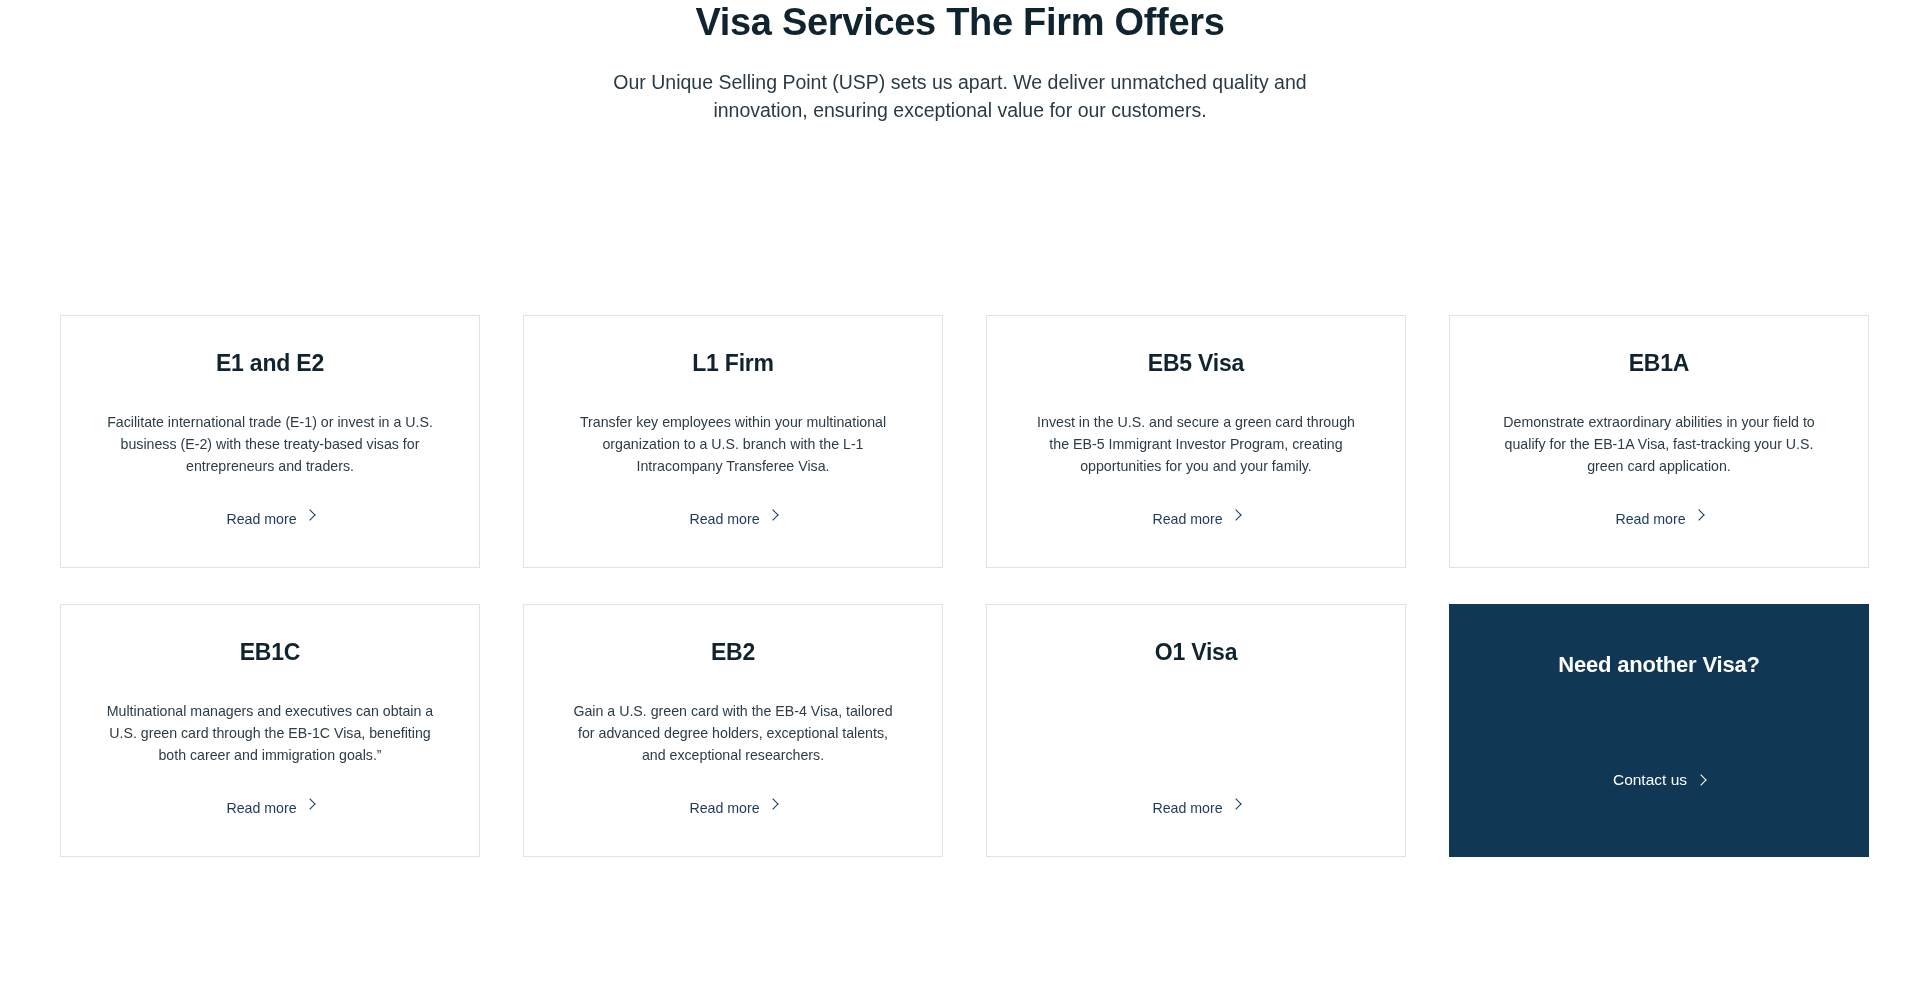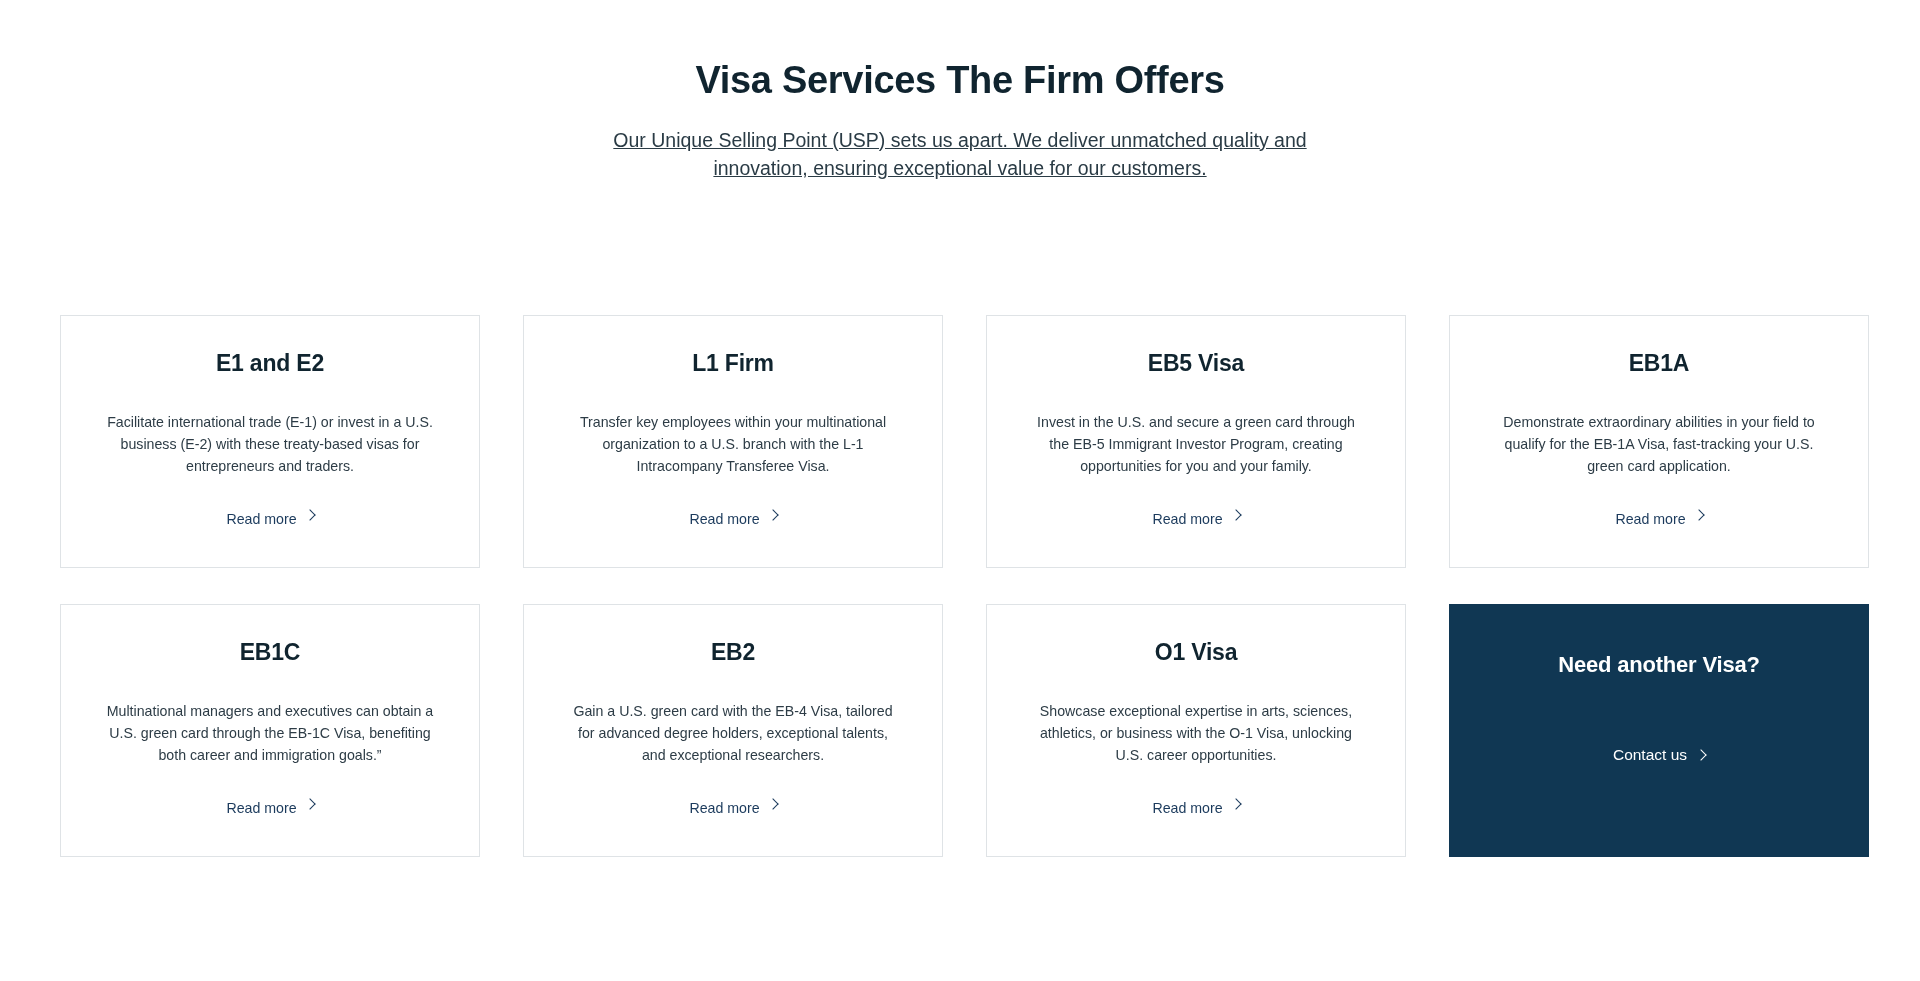--- a/index.html
+++ b/index.html
@@ -13,38 +13,36 @@
     color: #1c2b33;
   }
   .page {
     width: 1920px;
     height: 981px;
     position: relative;
     overflow: hidden;
   }
   .header {
     text-align: center;
-    padding-top: 58px;
   }
   .section-title {
     font-size: 38px;
     font-weight: bold;
     letter-spacing: -0.3px;
     color: #10242f;
     margin: 0 0 22px 0;
     line-height: 1.2;
   }
   .section-subtitle {
     font-size: 19.5px;
     line-height: 1.45;
     color: #2a3b45;
     width: 720px;
     margin: 0 auto;
     font-weight: normal;
-    text-decoration: underline;
   }
   .grid {
     position: absolute;
     left: 60px;
     top: 315px;
     width: 1800px;
     display: grid;
     grid-template-columns: repeat(4, 420px);
     grid-auto-rows: 253px;
     column-gap: 43px;
@@ -103,21 +101,21 @@
   }
   .cta-title {
     color: #ffffff;
     font-size: 22px;
     font-weight: bold;
     margin: 0;
     letter-spacing: -0.2px;
   }
   .cta-link {
     margin-top: auto;
-    margin-bottom: 93px;
+    margin-bottom: 68px;
     display: inline-flex;
     align-items: center;
     gap: 10px;
     color: #ffffff;
     font-size: 15.5px;
     text-decoration: none;
     cursor: pointer;
   }
   .cta-link .chev {
     display: inline-block;
@@ -189,21 +187,20 @@
       <h2 class="card-title">EB2</h2>
       <p class="card-desc">Gain a U.S. green card with the EB-4 Visa, tailored for advanced degree holders, exceptional talents, and exceptional researchers.</p>
       <a class="read-more">
         <span>Read more</span>
         <span class="chev"></span>
       </a>
     </div>
 
     <div class="card">
       <h2 class="card-title">O1 Visa</h2>
-      <p class="card-desc">Showcase exceptional expertise in arts, sciences, athletics, or business with the O-1 Visa, unlocking U.S. career opportunities.</p>
       <a class="read-more">
         <span>Read more</span>
         <span class="chev"></span>
       </a>
     </div>
 
     <div class="card cta">
       <h2 class="cta-title">Need another Visa?</h2>
       <a class="cta-link">
         <span>Contact us</span>

